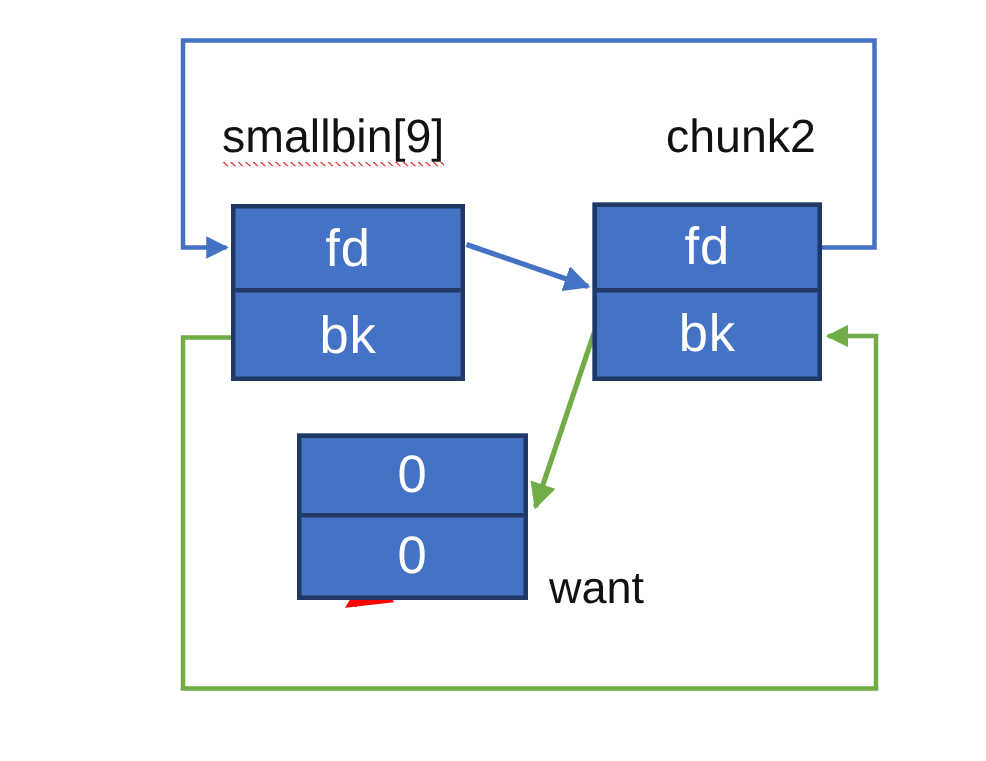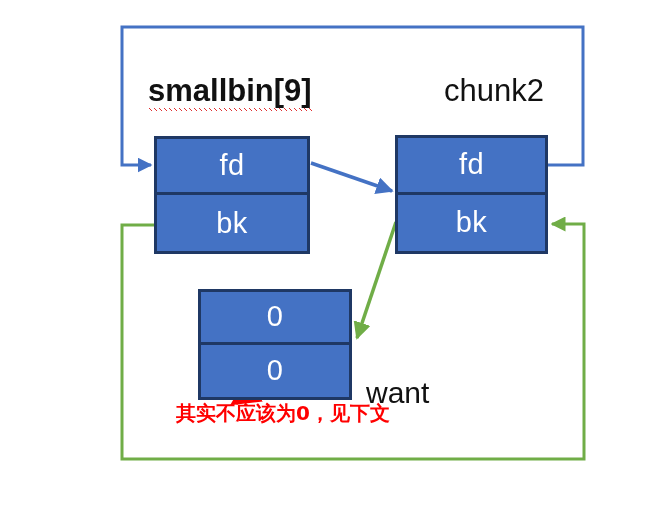--- a/index.html
+++ b/index.html
@@ -34,21 +34,21 @@
     background: #4472C4;
     display: flex;
     flex-direction: column;
   }
   .cell {
     flex: 1 1 50%;
     display: flex;
     align-items: center;
     justify-content: center;
     color: #ffffff;
-    font-size: 29px;
+    font-size: 35px;
     font-weight: 400;
     letter-spacing: 0.5px;
     line-height: 1;
     box-sizing: border-box;
   }
   .cell.top {
     border-bottom: 3px solid #1F3864;
   }
   #chunk-smallbin {
     left: 154px;
@@ -90,21 +90,20 @@
     top: 378px;
     font-size: 30px;
   }
   .spellcheck {
     background-repeat: repeat-x;
     background-position: left bottom;
     background-size: 5px 3px;
     background-image:
       linear-gradient(45deg, transparent 45%, #E03030 45%, #E03030 55%, transparent 55%);
     padding-bottom: 3px;
-    font-weight: bold;
   }
   
   #note-cn {
     position: absolute;
     left: 176px;
     top: 403px;
     color: #FF0000;
     font-size: 20px;
     font-weight: bold;
     line-height: 1;
@@ -157,15 +156,14 @@
   <div class="chunk" id="chunk-chunk2">
     <div class="cell top">fd</div>
     <div class="cell">bk</div>
   </div>
 
   <div class="chunk" id="chunk-want">
     <div class="cell top">0</div>
     <div class="cell">0</div>
   </div>
 
-  <div id="note-cn">其实不应该为0，见下文</div>
 
 </div>
 
 </body></html>

